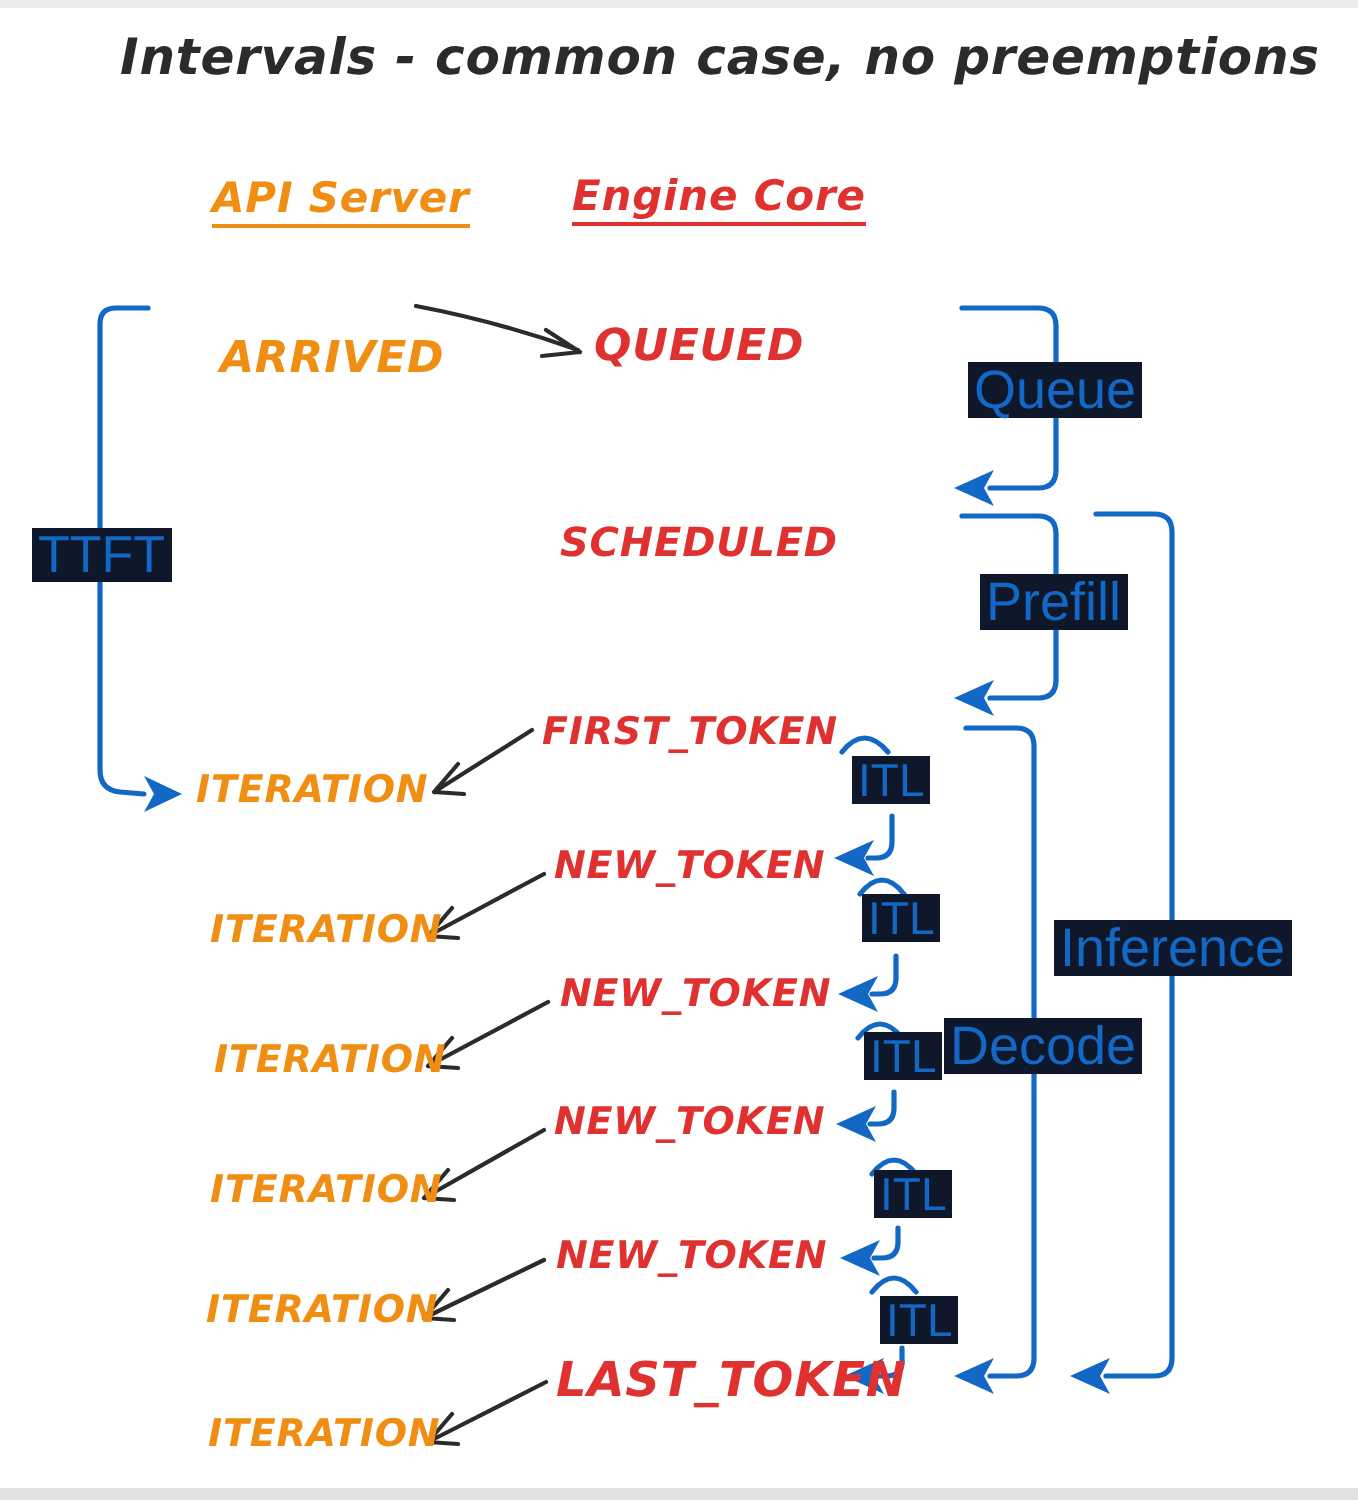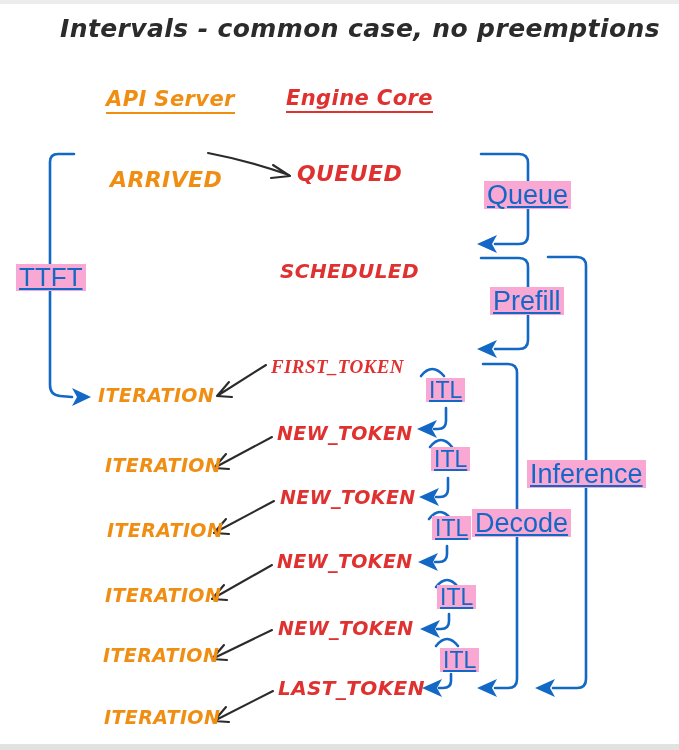--- a/index.html
+++ b/index.html
@@ -11,21 +11,21 @@
   .stage{position:absolute;inset:0;width:679px;height:750px;}
   .edge{position:absolute;left:0;width:679px;}
   .edge.top{top:0;height:4px;background:#ececec;}
   .edge.bottom{bottom:0;height:6px;background:#e2e2e2;}
   svg.lines{position:absolute;left:0;top:0;z-index:1;}
   .txt{position:absolute;z-index:2;white-space:nowrap;line-height:1.05;}
   .hand{font-family:"DejaVu Sans", sans-serif;font-style:italic;font-weight:bold;letter-spacing:.4px;}
   .title{left:60px;top:16px;width:560px;text-align:center;font-size:25px;color:var(--ink);}
   .colhead{font-size:21px;padding-bottom:2px;border-bottom:2.5px solid currentColor;}
   .orange{color:var(--orange);} .red{color:var(--red);}
-  .lbl{font-family:"Liberation Sans", sans-serif;color:var(--blue);background:#f9a8d4;padding:0 3px;text-decoration:underline;}
+  .lbl{font-family:"Liberation Sans", sans-serif;color:var(--blue);background:#0f172a;padding:0 3px;}
   .stroke-blue{stroke:var(--blue);fill:none;stroke-width:2.6;stroke-linecap:round;stroke-linejoin:round;}
   .fill-blue{fill:var(--blue);stroke:none;}
   .stroke-ink{stroke:var(--ink);fill:none;stroke-width:2.1;stroke-linecap:round;stroke-linejoin:round;}
 </style>
 </head>
 <body>
 
 <div class="stage">
   <div class="edge top"></div>
   <div class="edge bottom"></div>
@@ -118,26 +118,26 @@
   <div class="txt hand orange" style="left:110px;top:144px;font-size:22px;margin-top:24px;">ARRIVED</div>
   <div class="txt hand orange" style="left:98px;top:386px;font-size:19px;">ITERATION</div>
   <div class="txt hand orange" style="left:105px;top:456px;font-size:19px;">ITERATION</div>
   <div class="txt hand orange" style="left:107px;top:521px;font-size:19px;">ITERATION</div>
   <div class="txt hand orange" style="left:105px;top:586px;font-size:19px;">ITERATION</div>
   <div class="txt hand orange" style="left:103px;top:646px;font-size:19px;">ITERATION</div>
   <div class="txt hand orange" style="left:104px;top:708px;font-size:19px;">ITERATION</div>
 
   <div class="txt hand red" style="left:297px;top:162px;font-size:22px;">QUEUED</div>
   <div class="txt hand red" style="left:280px;top:261px;font-size:20px;">SCHEDULED</div>
-  <div class="txt hand red" style="left:271px;top:357px;font-size:19px;font-family:Liberation Serif, serif;">FIRST_TOKEN</div>
+  <div class="txt hand red" style="left:271px;top:357px;font-size:19px;">FIRST_TOKEN</div>
   <div class="txt hand red" style="left:277px;top:424px;font-size:19px;">NEW_TOKEN</div>
   <div class="txt hand red" style="left:280px;top:488px;font-size:19px;">NEW_TOKEN</div>
   <div class="txt hand red" style="left:277px;top:552px;font-size:19px;">NEW_TOKEN</div>
   <div class="txt hand red" style="left:278px;top:619px;font-size:19px;">NEW_TOKEN</div>
-  <div class="txt hand red" style="left:278px;top:678px;font-size:20px;">LAST_TOKEN</div>
+  <div class="txt hand red" style="left:278px;top:678px;font-size:24px;">LAST_TOKEN</div>
 
   <div class="txt lbl" style="left:16px;top:264px;font-size:26px;">TTFT</div>
   <div class="txt lbl" style="left:484px;top:181px;font-size:27px;">Queue</div>
   <div class="txt lbl" style="left:527px;top:460px;font-size:27px;">Inference</div>
   <div class="txt lbl" style="left:490px;top:287px;font-size:27px;">Prefill</div>
   <div class="txt lbl" style="left:472px;top:509px;font-size:27px;text-align:center;">Decode</div>
   <div class="txt lbl" style="left:426px;top:378px;font-size:23px;">ITL</div>
   <div class="txt lbl" style="left:431px;top:447px;font-size:23px;">ITL</div>
   <div class="txt lbl" style="left:432px;top:516px;font-size:23px;">ITL</div>
   <div class="txt lbl" style="left:437px;top:585px;font-size:23px;">ITL</div>

